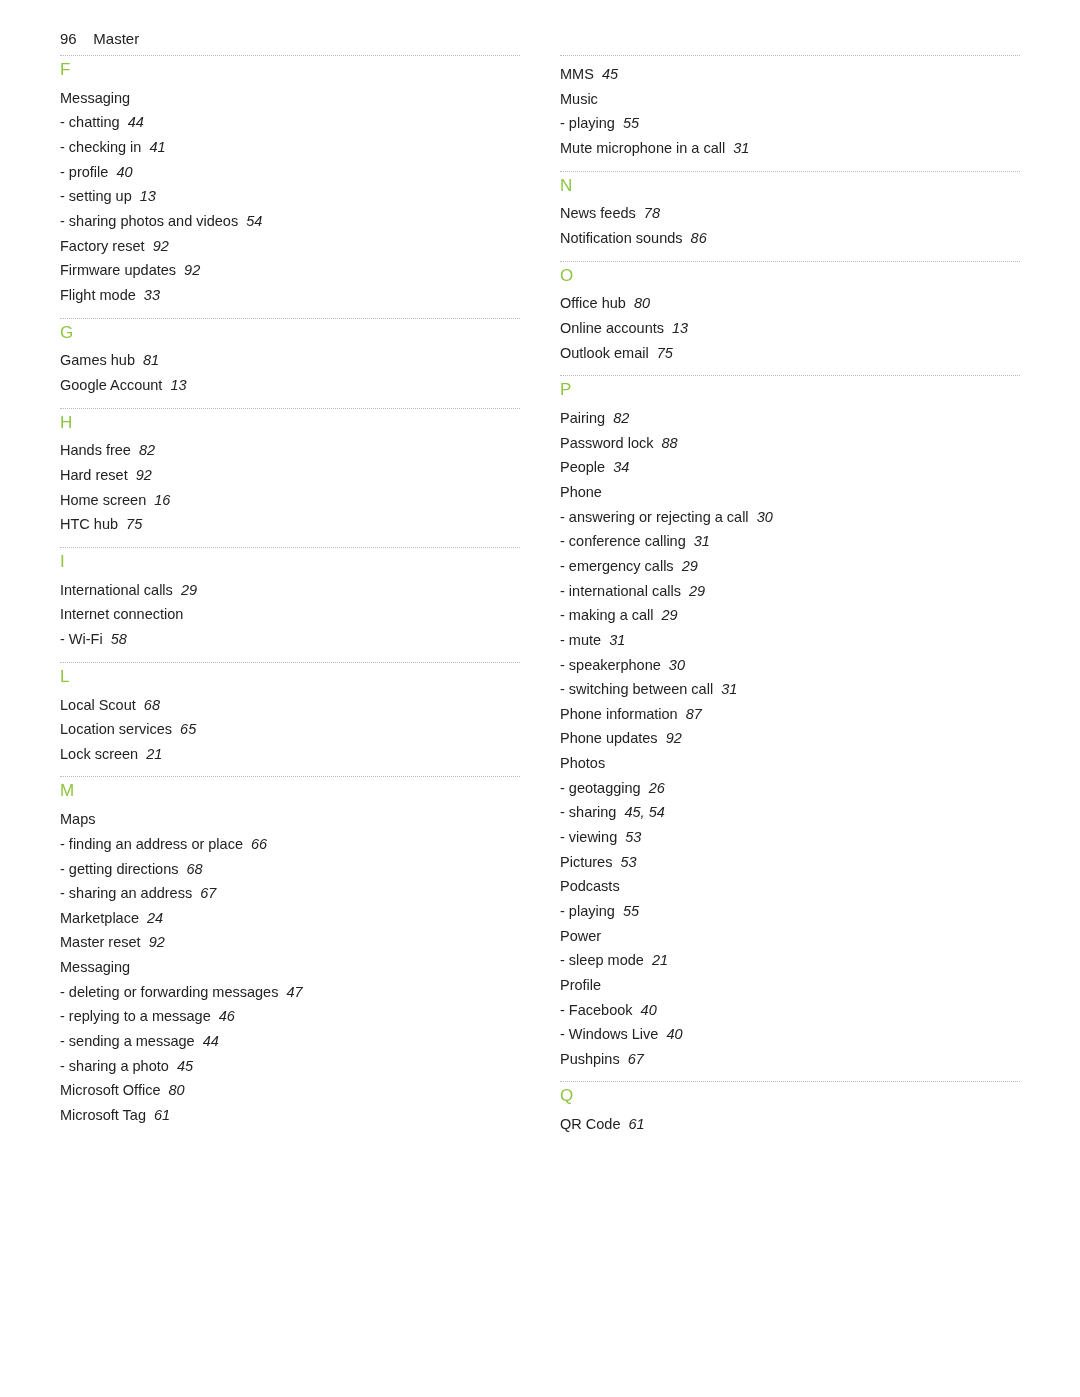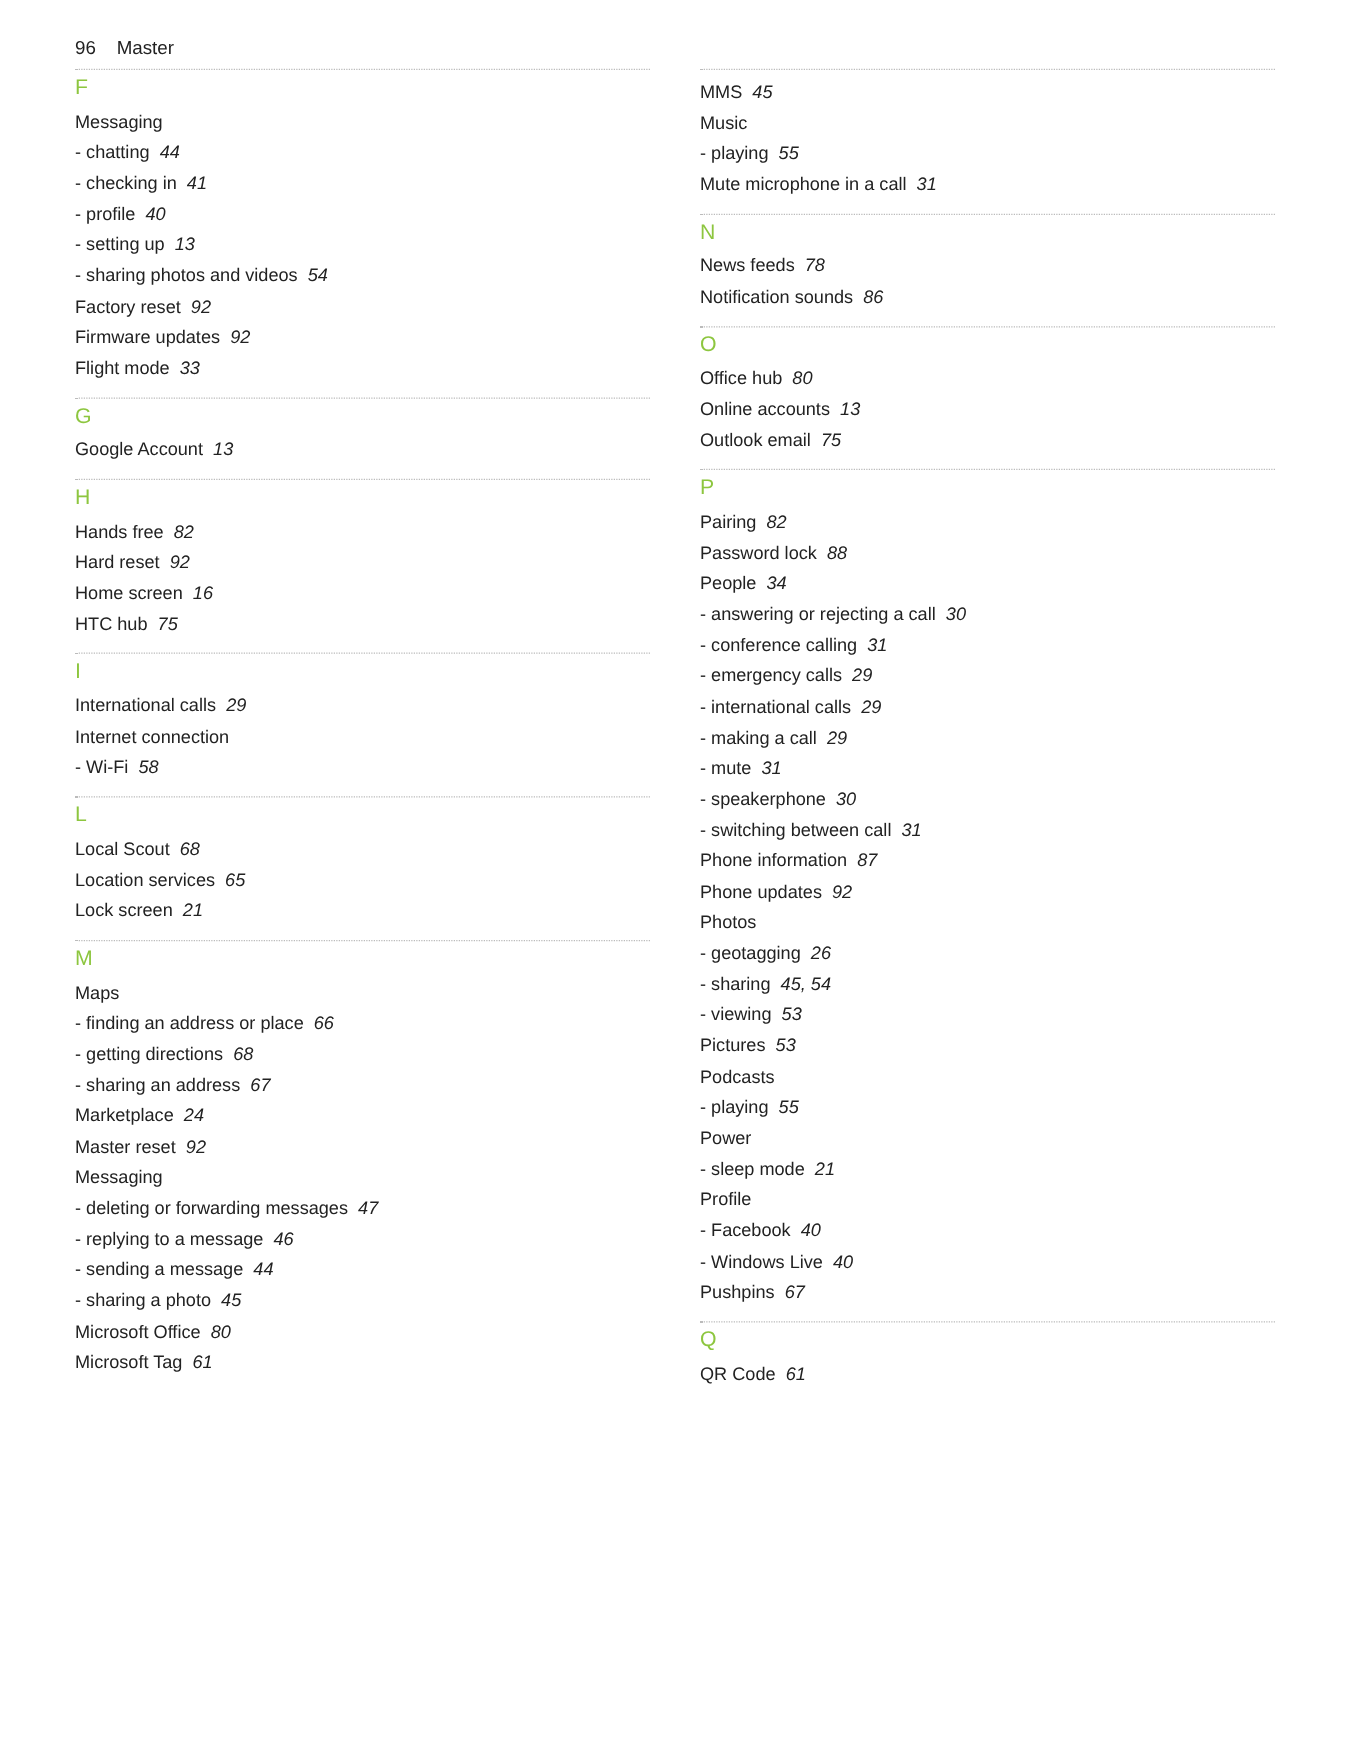--- a/index.html
+++ b/index.html
@@ -86,20 +86,21 @@
         <div class="index-entry sub">- profile&nbsp;&nbsp;<span class="page-num">40</span></div>
         <div class="index-entry sub">- setting up&nbsp;&nbsp;<span class="page-num">13</span></div>
         <div class="index-entry sub">- sharing photos and videos&nbsp;&nbsp;<span class="page-num">54</span></div>
         <div class="index-entry">Factory reset&nbsp;&nbsp;<span class="page-num">92</span></div>
         <div class="index-entry">Firmware updates&nbsp;&nbsp;<span class="page-num">92</span></div>
         <div class="index-entry">Flight mode&nbsp;&nbsp;<span class="page-num">33</span></div>
       </div>
       <div class="section section-gap">
         <hr class="section-divider">
         <div class="section-letter">G</div>
+        <div class="index-entry">Games hub&nbsp;&nbsp;<span class="page-num">81</span></div>
         <div class="index-entry">Google Account&nbsp;&nbsp;<span class="page-num">13</span></div>
       </div>
       <div class="section section-gap">
         <hr class="section-divider">
         <div class="section-letter">H</div>
         <div class="index-entry">Hands free&nbsp;&nbsp;<span class="page-num">82</span></div>
         <div class="index-entry">Hard reset&nbsp;&nbsp;<span class="page-num">92</span></div>
         <div class="index-entry">Home screen&nbsp;&nbsp;<span class="page-num">16</span></div>
         <div class="index-entry">HTC hub&nbsp;&nbsp;<span class="page-num">75</span></div>
       </div>
@@ -156,20 +157,21 @@
         <div class="index-entry">Office hub&nbsp;&nbsp;<span class="page-num">80</span></div>
         <div class="index-entry">Online accounts&nbsp;&nbsp;<span class="page-num">13</span></div>
         <div class="index-entry">Outlook email&nbsp;&nbsp;<span class="page-num">75</span></div>
       </div>
       <div class="section section-gap">
         <hr class="section-divider">
         <div class="section-letter">P</div>
         <div class="index-entry">Pairing&nbsp;&nbsp;<span class="page-num">82</span></div>
         <div class="index-entry">Password lock&nbsp;&nbsp;<span class="page-num">88</span></div>
         <div class="index-entry">People&nbsp;&nbsp;<span class="page-num">34</span></div>
+        <div class="index-entry">Phone</div>
         <div class="index-entry sub">- answering or rejecting a call&nbsp;&nbsp;<span class="page-num">30</span></div>
         <div class="index-entry sub">- conference calling&nbsp;&nbsp;<span class="page-num">31</span></div>
         <div class="index-entry sub">- emergency calls&nbsp;&nbsp;<span class="page-num">29</span></div>
         <div class="index-entry sub">- international calls&nbsp;&nbsp;<span class="page-num">29</span></div>
         <div class="index-entry sub">- making a call&nbsp;&nbsp;<span class="page-num">29</span></div>
         <div class="index-entry sub">- mute&nbsp;&nbsp;<span class="page-num">31</span></div>
         <div class="index-entry sub">- speakerphone&nbsp;&nbsp;<span class="page-num">30</span></div>
         <div class="index-entry sub">- switching between call&nbsp;&nbsp;<span class="page-num">31</span></div>
         <div class="index-entry">Phone information&nbsp;&nbsp;<span class="page-num">87</span></div>
         <div class="index-entry">Phone updates&nbsp;&nbsp;<span class="page-num">92</span></div>

